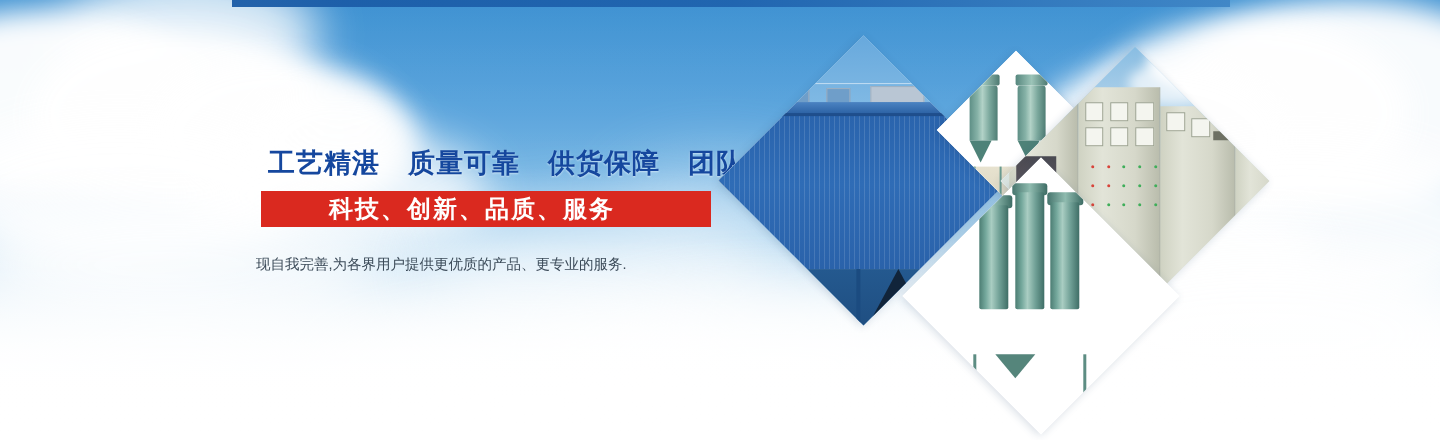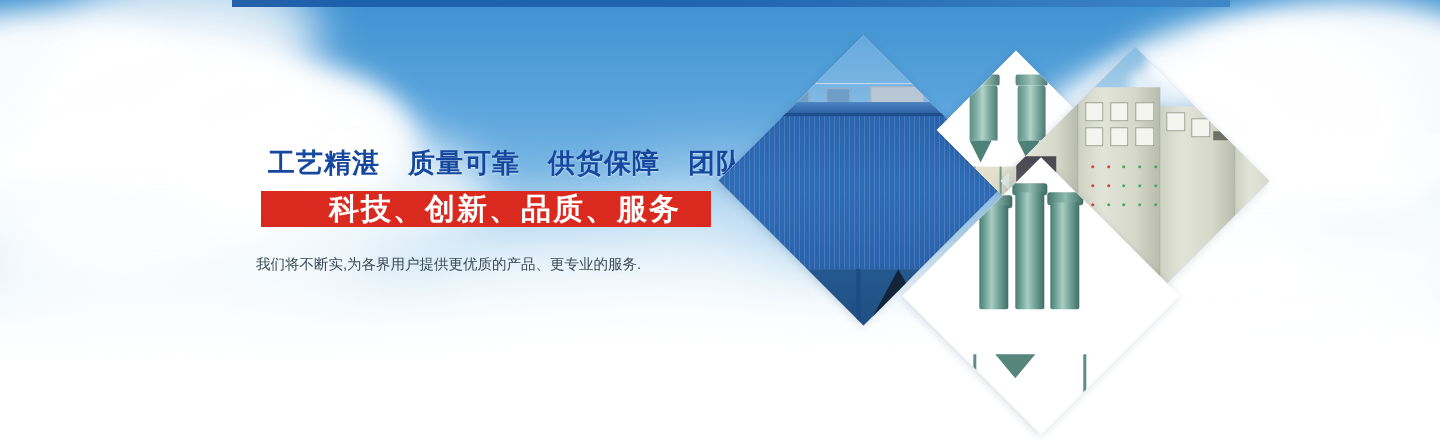--- a/index.html
+++ b/index.html
@@ -95,21 +95,21 @@
 
   .redbar {
     margin-top:12px;
     margin-left:-7px;
     width:450px; height:36px;
     background:#da291f;
     display:flex; align-items:center;
   }
   .redbar-text {
     color:#ffffff;
-    font-size:30px;
+    font-size:24px;
     font-weight:bold;
     letter-spacing:2px;
     padding-left:68px;
     white-space:nowrap;
   }
 
   .para {
     margin-top:23px;
     margin-left:-12px;
     width:480px;
@@ -310,21 +310,21 @@
 
   <div class="textblock">
 
     <div class="headline">工艺精湛　质量可靠　供货保障　团队合作</div>
 
     <div class="redbar">
       <span class="redbar-text">科技、创新、品质、服务</span>
     </div>
 
     <div class="para">
-      <div>我们将不断实,为各界用户提供更优质的产品、更专业的服务.</div>
+      <div>现自我完善,为各界用户提供更优质的产品、更专业的服务.</div>
     </div>
 
   </div>
 
   <div class="collage">
 
     <div class="dia dia-baghouse">
       <div class="inner">
         <div class="bh">
           <div class="bh-sky"></div>

